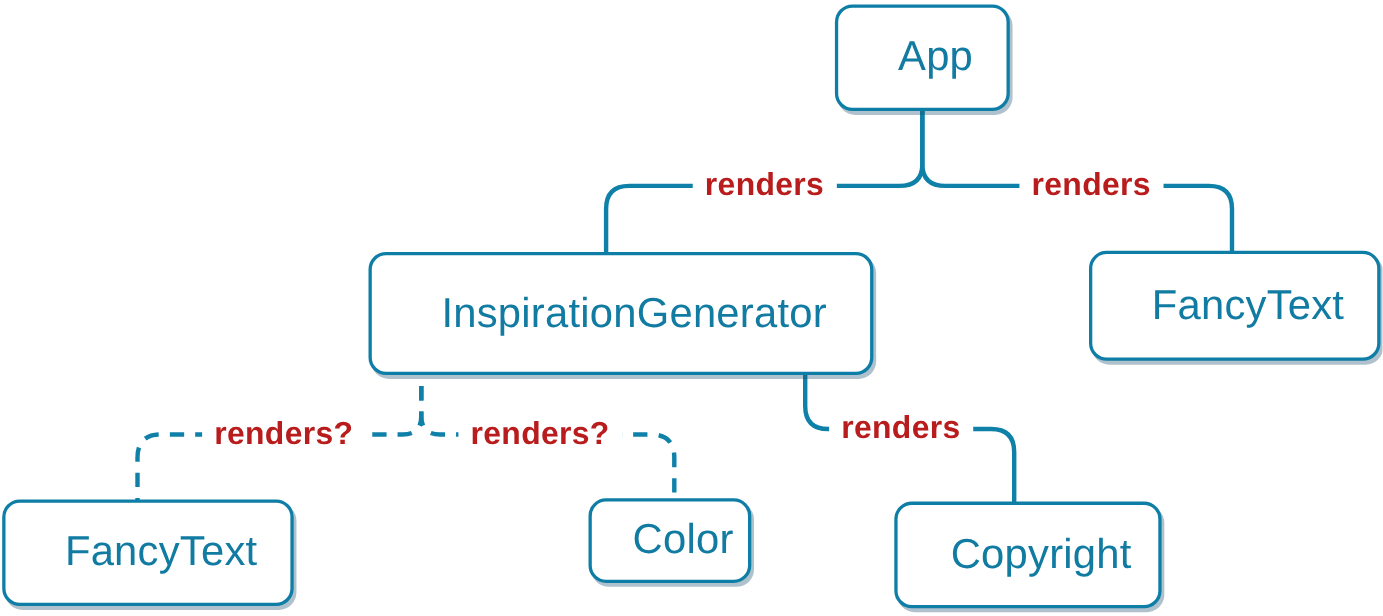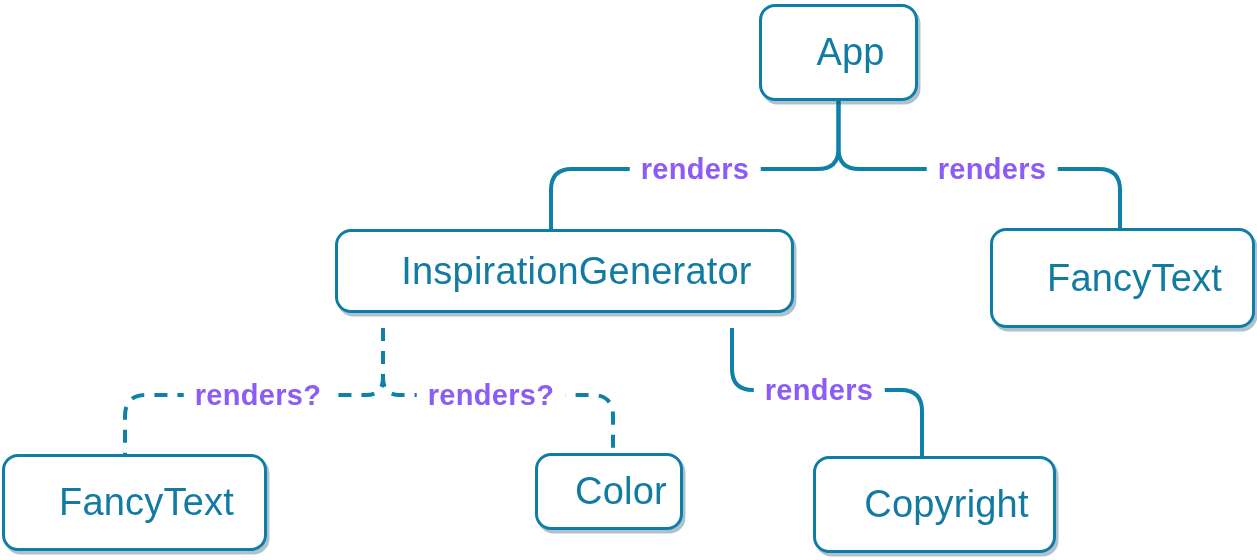--- a/index.html
+++ b/index.html
@@ -29,21 +29,21 @@
     stroke-width:4;
   }
   .edge.dashed{
     stroke-dasharray:13 10;
   }
   .edge-label{
     position:absolute;
     transform:translate(-50%,-50%);
     background:var(--bg);
     padding:0 11px;
-    color:#8b5cf6;
+    color:#b91c1c;
     font-size:29px;
     font-weight:700;
     letter-spacing:0.3px;
     white-space:nowrap;
     line-height:1;
   }
   .node{
     position:absolute;
     display:flex;
     align-items:center;
@@ -53,21 +53,21 @@
     border-radius:16px;
     box-shadow:2.5px 3.5px 0 var(--shadow);
     color:#117ba2;
     font-size:38px;
     font-weight:500;
     letter-spacing:0.2px;
     white-space:nowrap;
     padding-left:24px;
   }
   .node-app{left:759px;top:4px;width:159px;height:97px;}
-  .node-inspiration-generator{left:335px;top:229px;width:459px;height:84px;}
+  .node-inspiration-generator{left:335px;top:229px;width:459px;height:112px;}
   .node-fancy-text-top{left:990px;top:228px;width:265px;height:100px;}
   .node-fancy-text-bottom{left:2px;top:454px;width:265px;height:97px;}
   .node-color{left:535px;top:453px;width:148px;height:77px;}
   .node-copyright{left:813px;top:456px;width:243px;height:97px;}
 </style>
 </head>
 <body>
 
 <div class="canvas">
 

